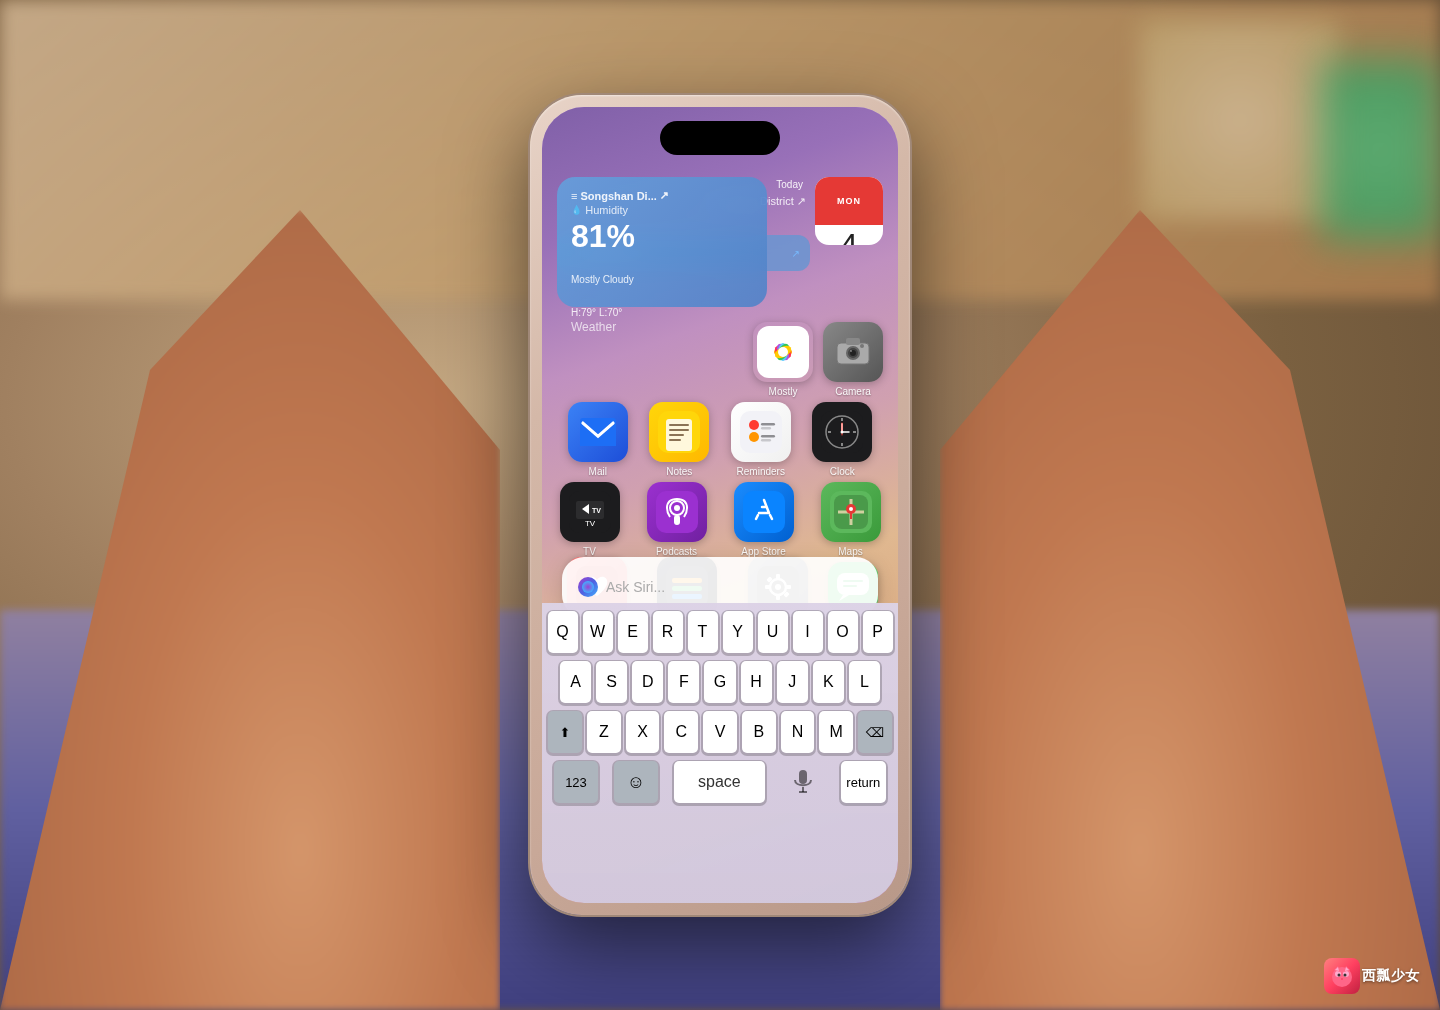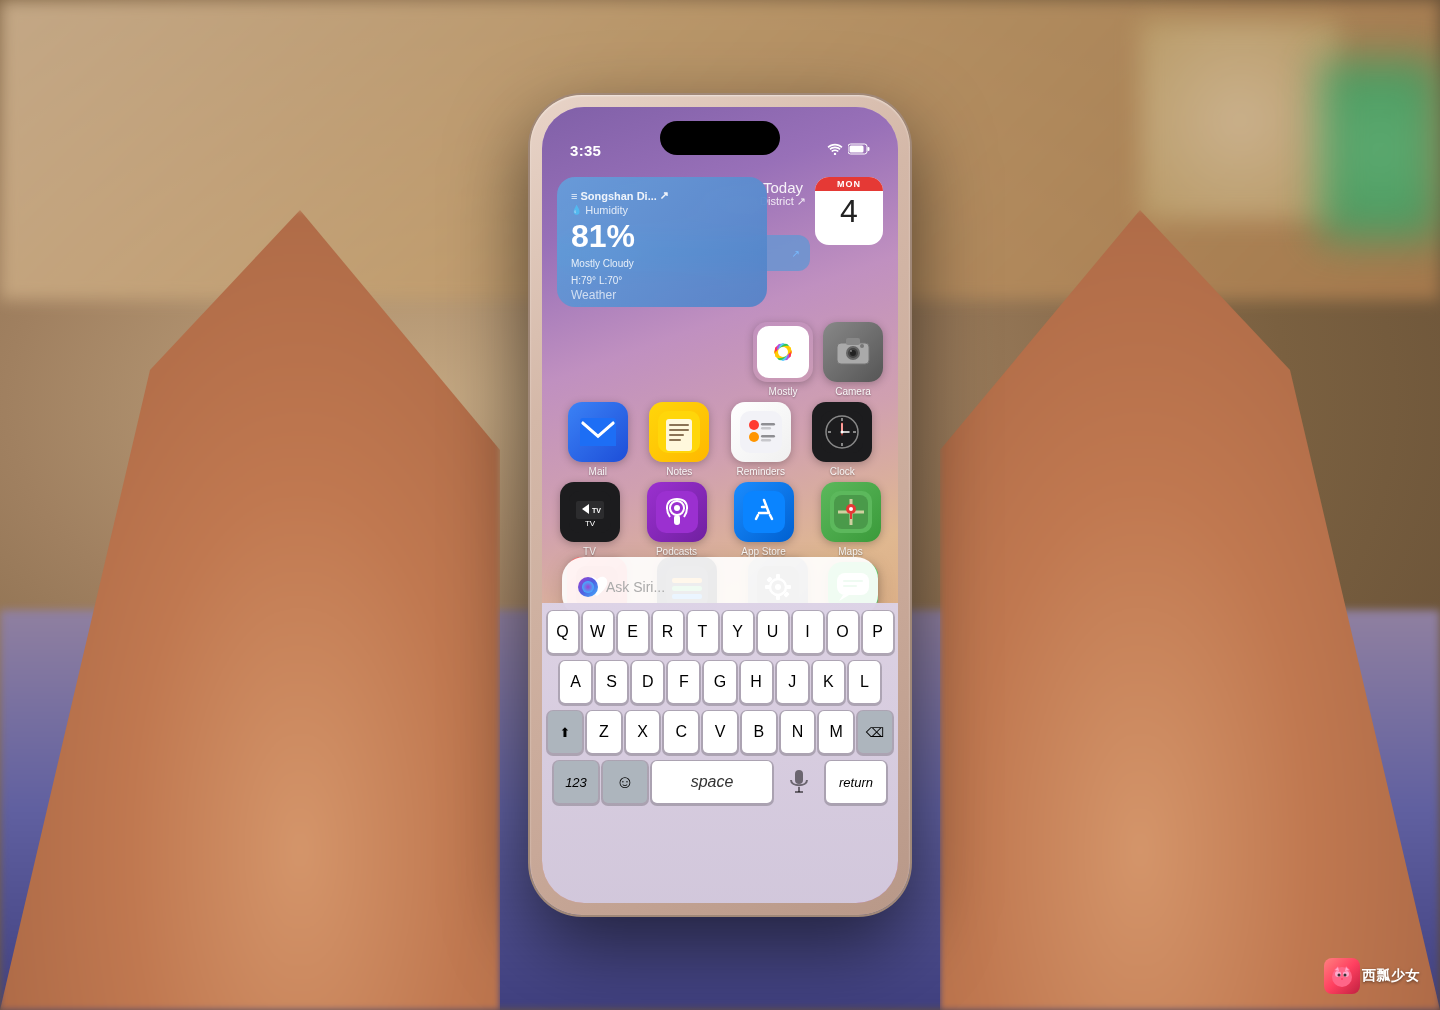--- a/index.html
+++ b/index.html
@@ -208,21 +208,21 @@
       font-size: 32px;
       font-weight: 700;
       color: #fff;
       margin-top: 4px;
       line-height: 1;
     }
 
     .weather-desc {
       font-size: 10px;
       color: rgba(255,255,255,0.85);
-      margin-top: 6px;
+      margin-top: 22px;
     }
 
     .weather-app-label {
       font-size: 12px;
       color: rgba(255,255,255,0.7);
       margin-top: 2px;
     }
 
     
     .calendar-widget {
@@ -236,41 +236,41 @@
       display: flex;
       flex-direction: column;
       align-items: center;
       overflow: hidden;
     }
 
     .calendar-header {
       width: 100%;
       background: #e53935;
       text-align: center;
-      padding: 2px 0;
+      padding: 19px 0;
       font-size: 9px;
       font-weight: 700;
       color: #fff;
       letter-spacing: 1px;
     }
 
     .calendar-date {
       font-size: 32px;
       font-weight: 300;
       color: #222;
       line-height: 1.1;
       margin-top: 3px;
     }
 
     
     .today-label {
       position: absolute;
       top: 12px;
       right: 95px;
-      font-size: 15px;
+      font-size: 10px;
       color: rgba(255,255,255,0.9);
       font-weight: 500;
     }
 
     
     .songshan-label {
       position: absolute;
       top: 28px;
       right: 92px;
       font-size: 11px;
@@ -441,22 +441,21 @@
       max-width: 80px;
       flex: 2;
       font-size: 13px;
     }
 
     .keyboard-bottom-row {
       display: flex;
       justify-content: space-between;
       align-items: flex-end;
       padding: 0 6px;
-      gap: 5px;
-      font-style: italic;
+      gap: 16px;
     }
 
     .key-123 {
       background: #adb5bd;
       border-radius: 5px;
       height: 42px;
       width: 44px;
       display: flex;
       align-items: center;
       justify-content: center;
@@ -560,40 +559,20 @@
 </div>
 
 <div class="phone-wrapper">
   <div class="phone-body">
     <div class="phone-screen">
 
       <div class="wallpaper"></div>
 
       <div class="dynamic-island"></div>
 
-      <div class="status-bar">
-        <span class="status-time">3:35</span>
-        <div class="status-icons">
-          <span class="status-icon">
-            <svg width="16" height="12" viewBox="0 0 16 12" fill="white">
-              <path d="M8 2.4C10.5 2.4 12.7 3.4 14.3 5L15.5 3.8C13.6 1.9 11 0.8 8 0.8C5 0.8 2.4 1.9 0.5 3.8L1.7 5C3.3 3.4 5.5 2.4 8 2.4Z"></path>
-              <path d="M8 5.2C9.7 5.2 11.3 5.9 12.4 7L13.6 5.8C12.2 4.4 10.2 3.6 8 3.6C5.8 3.6 3.8 4.4 2.4 5.8L3.6 7C4.7 5.9 6.3 5.2 8 5.2Z"></path>
-              <path d="M8 8C9 8 9.9 8.4 10.6 9.1L11.8 7.9C10.8 6.9 9.5 6.4 8 6.4C6.5 6.4 5.2 6.9 4.2 7.9L5.4 9.1C6.1 8.4 7 8 8 8Z"></path>
-              <circle cx="8" cy="11" r="1.2"></circle>
-            </svg>
-          </span>
-          <span class="status-icon">
-            <svg width="22" height="12" viewBox="0 0 22 12" fill="white">
-              <rect x="0" y="1" width="19" height="10" rx="2.5" stroke="white" stroke-width="1" fill="none"></rect>
-              <rect x="19.5" y="4" width="2" height="4" rx="1" fill="white"></rect>
-              <rect x="1.5" y="2.5" width="14" height="7" rx="1.5" fill="white"></rect>
-            </svg>
-          </span>
-        </div>
-      </div>
 
       <div class="home-content">
 
         <div class="top-notification">
           <span style="font-size:10px;color:#7dd;margin-right:2px;">≡</span>
           <span class="notif-location">Songshan Di...</span>
           <span class="notif-arrow">↗</span>
         </div>
 
         <div class="calendar-widget">

